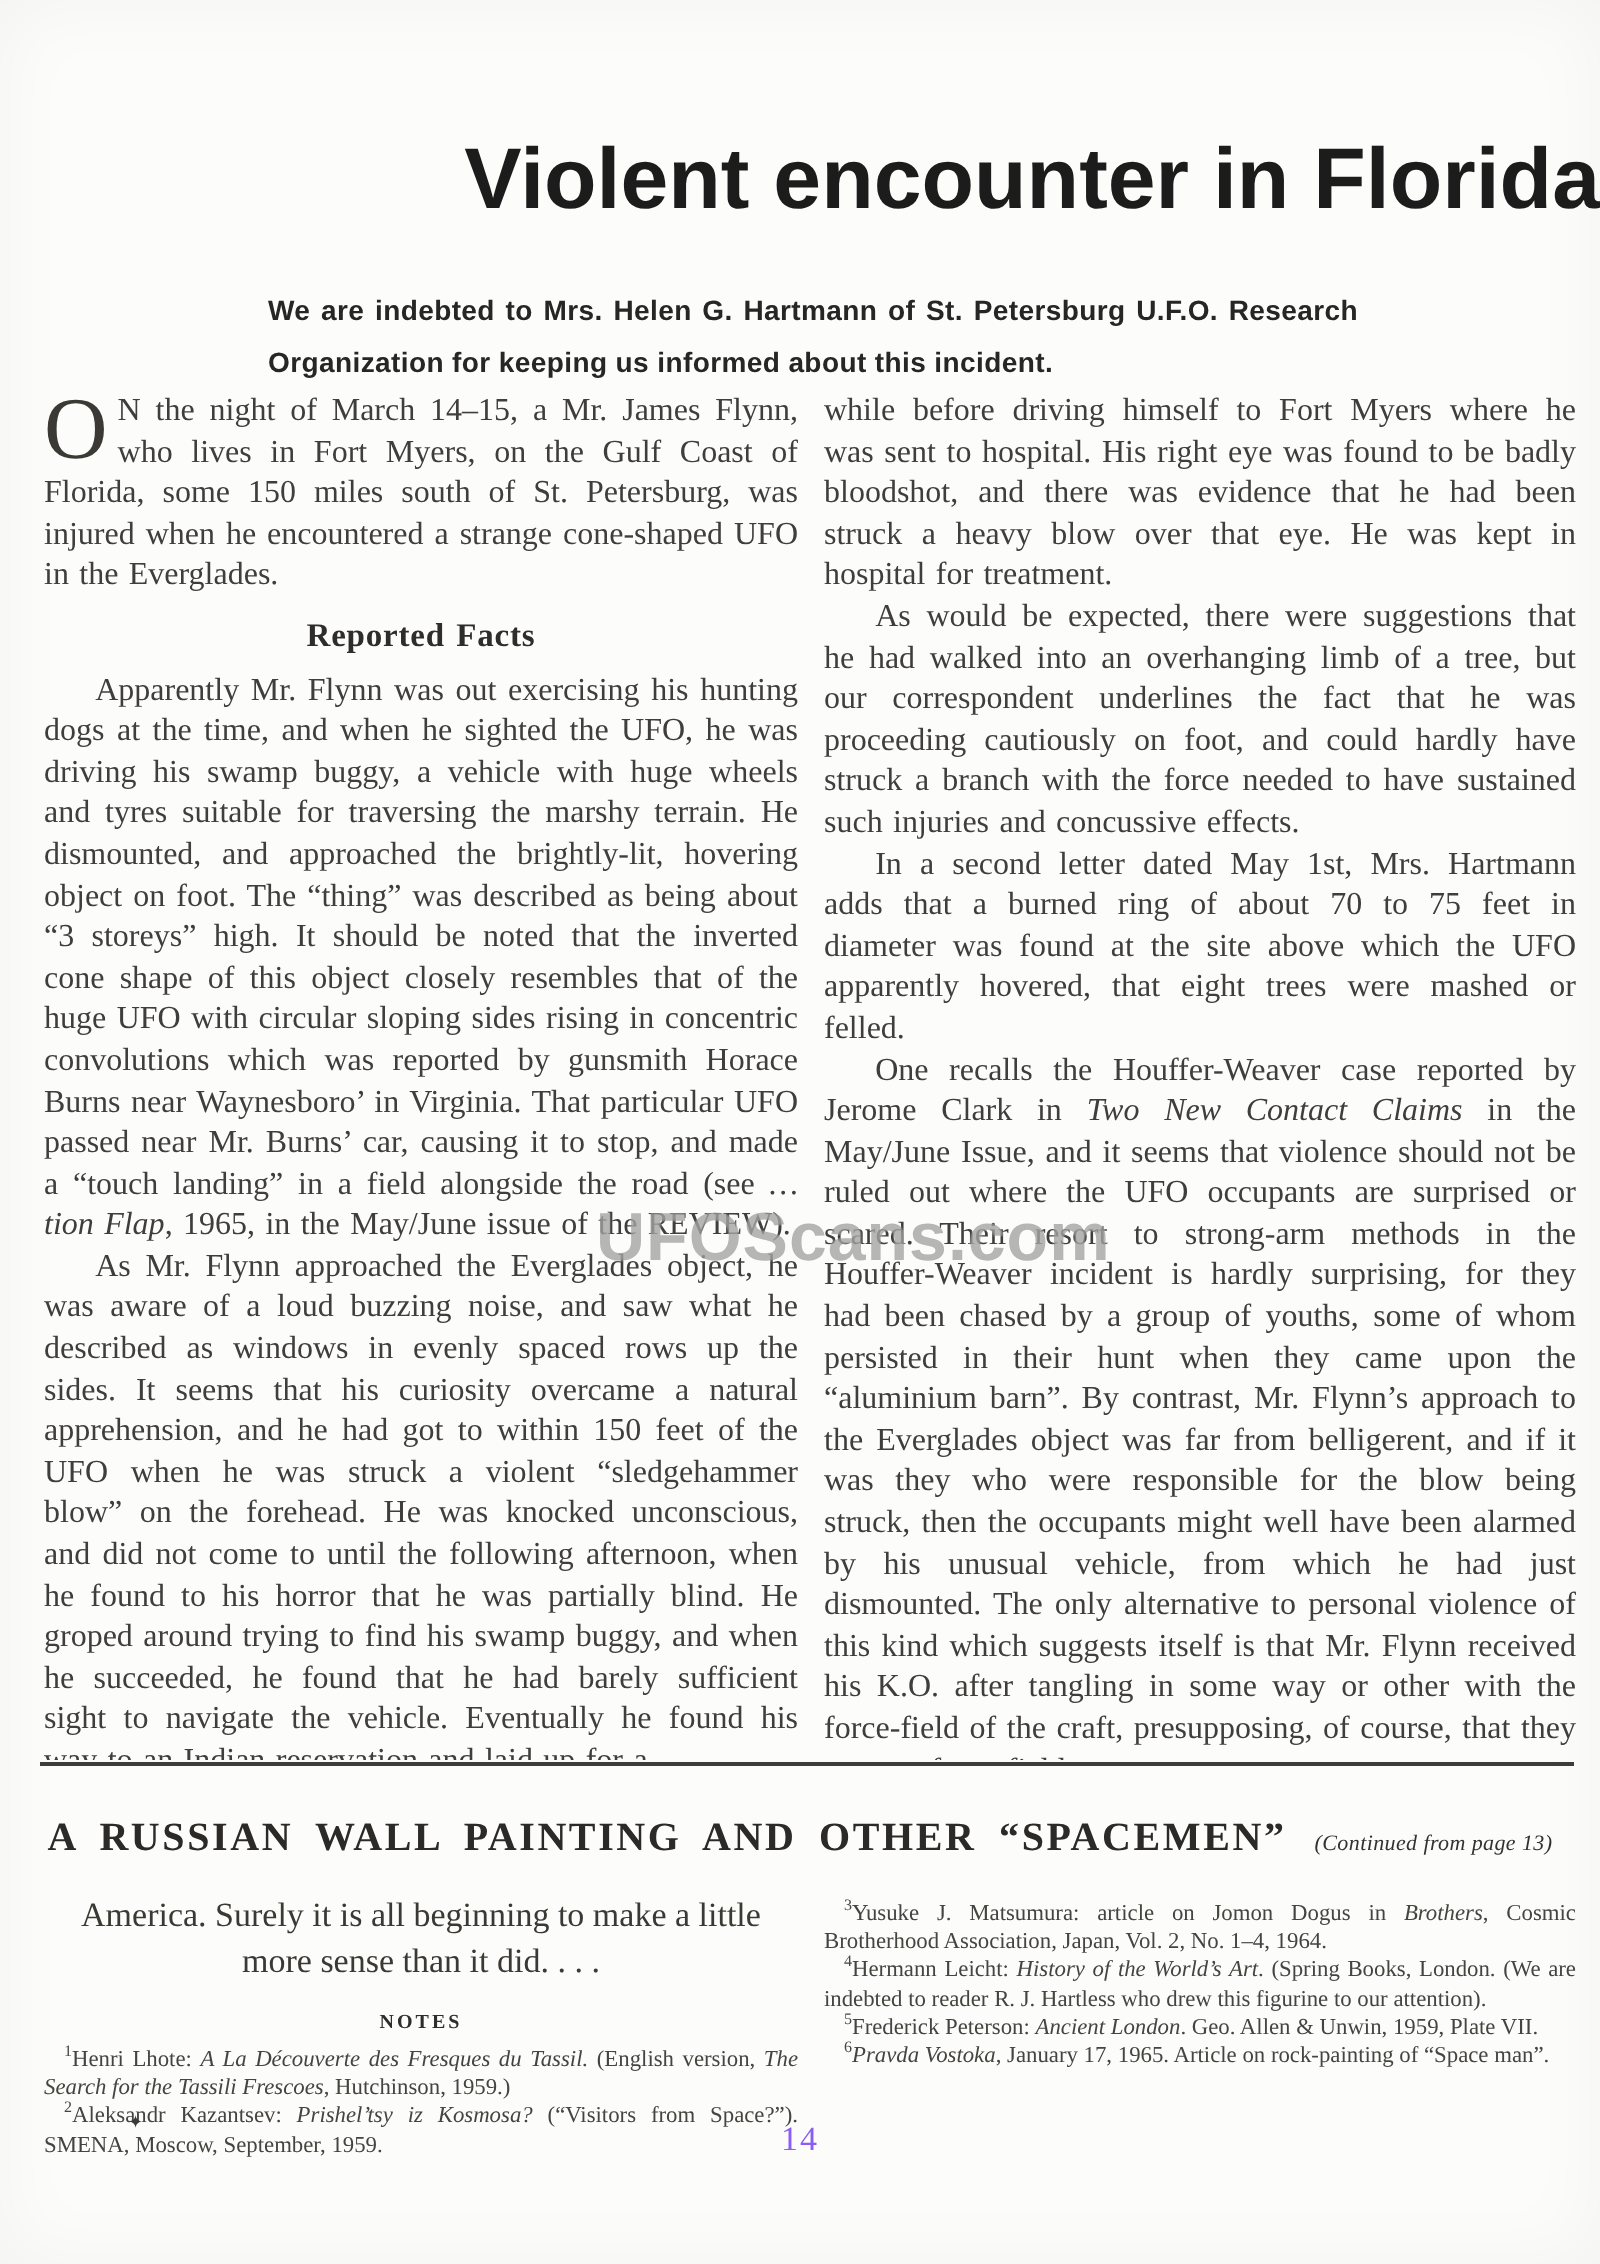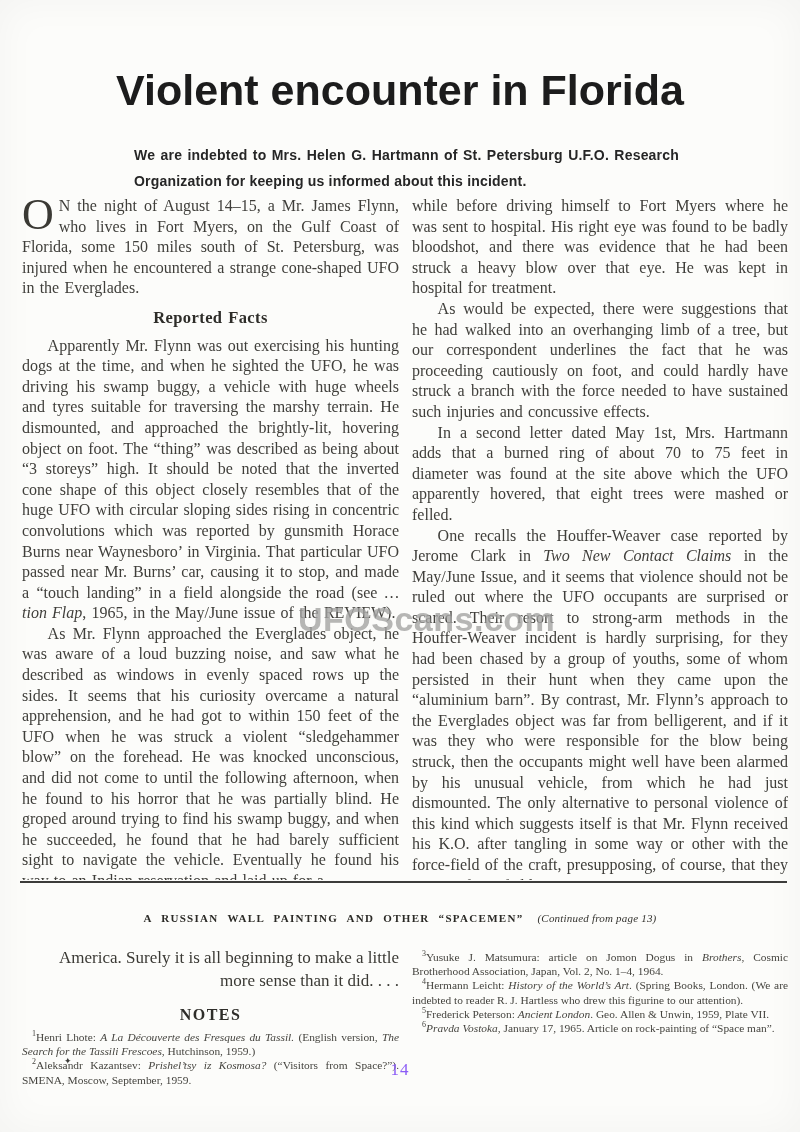--- a/index.html
+++ b/index.html
@@ -8,21 +8,21 @@
     width:800px;height:1132px;
     margin:0 auto;
     background:#fcfcfa;
     font-family:"Liberation Serif", serif;
     color:#3f3e3a;
     overflow:hidden;
     box-shadow:inset 0 0 40px rgba(0,0,0,0.04);
   }
   .title{
     position:absolute;top:66px;left:0;right:0;
-    text-align:center;
+    text-align:right;
     font-family:"Liberation Sans", sans-serif;
     font-size:43px;font-weight:bold;letter-spacing:0px;
     color:#1c1c1c;margin:0;
   }
   .standfirst{
     position:absolute;top:142px;left:134px;width:545px;
     font-family:"Liberation Sans", sans-serif;
     font-size:14px;font-weight:bold;line-height:26px;
     color:#262626;text-align:justify;margin:0;
     letter-spacing:0.2px;
@@ -46,35 +46,35 @@
   }
   .rule{
     position:absolute;top:881px;left:20px;width:767px;height:2px;
     background:#3c3c3a;
   }
   .cont-heading{
     position:absolute;top:908px;left:0;right:0;text-align:center;
     white-space:nowrap;
   }
   .cont-title{
-    font-size:11px;font-weight:bold;color:#2b2a26;
+    font-size:20px;font-weight:bold;color:#2b2a26;
     letter-spacing:1.3px;word-spacing:5px;
   }
   .cont-note{
     font-size:11px;font-style:italic;color:#33322e;
     margin-left:14px;letter-spacing:0.2px;
   }
   .bot-left{position:absolute;top:946px;left:22px;width:377px;}
   .bot-right{position:absolute;top:950px;left:412px;width:376px;}
   .america{
     font-size:17px;line-height:23px;margin:0;color:#3a3934;
-    text-align:right;
+    text-align:center;
   }
   .notes-h{
-    text-align:center;font-size:16px;font-weight:bold;color:#2e2d29;
+    text-align:center;font-size:10px;font-weight:bold;color:#2e2d29;
     letter-spacing:1.5px;margin:14px 0 6px 0;
   }
   .note{
     font-size:11.4px;line-height:14.2px;margin:0;
     text-align:justify;text-indent:10px;color:#45443f;
   }
   .note sup{font-size:8px;line-height:0;}
   .printers-mark{
     position:absolute;top:1056px;left:64px;
     font-size:9px;color:#3a3a38;
@@ -96,21 +96,21 @@
 </head>
 <body>
 
 <div class="page">
 
   <h1 class="title">Violent encounter in Florida</h1>
 
   <p class="standfirst">We are indebted to Mrs. Helen G. Hartmann of St. Petersburg U.F.O. Research Organization for keeping us informed about this incident.</p>
 
   <div class="col col-left">
-    <p><span class="dropcap">O</span><span>N the night of August 14–15, a Mr. James Flynn, who lives in Fort Myers, on the Gulf Coast of Florida, some 150 miles south of St. Petersburg, was injured when he encountered a strange cone-shaped UFO in the Everglades.</span></p>
+    <p><span class="dropcap">O</span><span>N the night of March 14–15, a Mr. James Flynn, who lives in Fort Myers, on the Gulf Coast of Florida, some 150 miles south of St. Petersburg, was injured when he encountered a strange cone-shaped UFO in the Everglades.</span></p>
     <h3>Reported Facts</h3>
     <p class="indent">Apparently Mr. Flynn was out exercising his hunting dogs at the time, and when he sighted the UFO, he was driving his swamp buggy, a vehicle with huge wheels and tyres suitable for traversing the marshy terrain. He dismounted, and approached the brightly-lit, hovering object on foot. The “thing” was described as being about “3 storeys” high. It should be noted that the inverted cone shape of this object closely resembles that of the huge UFO with circular sloping sides rising in concentric convolutions which was reported by gunsmith Horace Burns near Waynesboro’ in Virginia. That particular UFO passed near Mr. Burns’ car, causing it to stop, and made a “touch landing” in a field alongside the road (see <i>…tion Flap</i>, 1965, in the May/June issue of the REVIEW).</p>
     <p class="indent">As Mr. Flynn approached the Everglades object, he was aware of a loud buzzing noise, and saw what he described as windows in evenly spaced rows up the sides. It seems that his curiosity overcame a natural apprehension, and he had got to within 150 feet of the UFO when he was struck a violent “sledgehammer blow” on the forehead. He was knocked unconscious, and did not come to until the following afternoon, when he found to his horror that he was partially blind. He groped around trying to find his swamp buggy, and when he succeeded, he found that he had barely sufficient sight to navigate the vehicle. Eventually he found his way to an Indian reservation and laid up for a</p>
   </div>
 
   <div class="col col-right">
     <p>while before driving himself to Fort Myers where he was sent to hospital. His right eye was found to be badly bloodshot, and there was evidence that he had been struck a heavy blow over that eye. He was kept in hospital for treatment.</p>
     <p class="indent">As would be expected, there were suggestions that he had walked into an overhanging limb of a tree, but our correspondent underlines the fact that he was proceeding cautiously on foot, and could hardly have struck a branch with the force needed to have sustained such injuries and concussive effects.</p>
     <p class="indent">In a second letter dated May 1st, Mrs. Hartmann adds that a burned ring of about 70 to 75 feet in diameter was found at the site above which the UFO apparently hovered, that eight trees were mashed or felled.</p>
     <p class="indent">One recalls the Houffer-Weaver case reported by Jerome Clark in <i>Two New Contact Claims</i> in the May/June Issue, and it seems that violence should not be ruled out where the UFO occupants are surprised or scared. Their resort to strong-arm methods in the Houffer-Weaver incident is hardly surprising, for they had been chased by a group of youths, some of whom persisted in their hunt when they came upon the “aluminium barn”. By contrast, Mr. Flynn’s approach to the Everglades object was far from belligerent, and if it was they who were responsible for the blow being struck, then the occupants might well have been alarmed by his unusual vehicle, from which he had just dismounted. The only alternative to personal violence of this kind which suggests itself is that Mr. Flynn received his K.O. after tangling in some way or other with the force-field of the craft, presupposing, of course, that they possess force-fields.</p>

